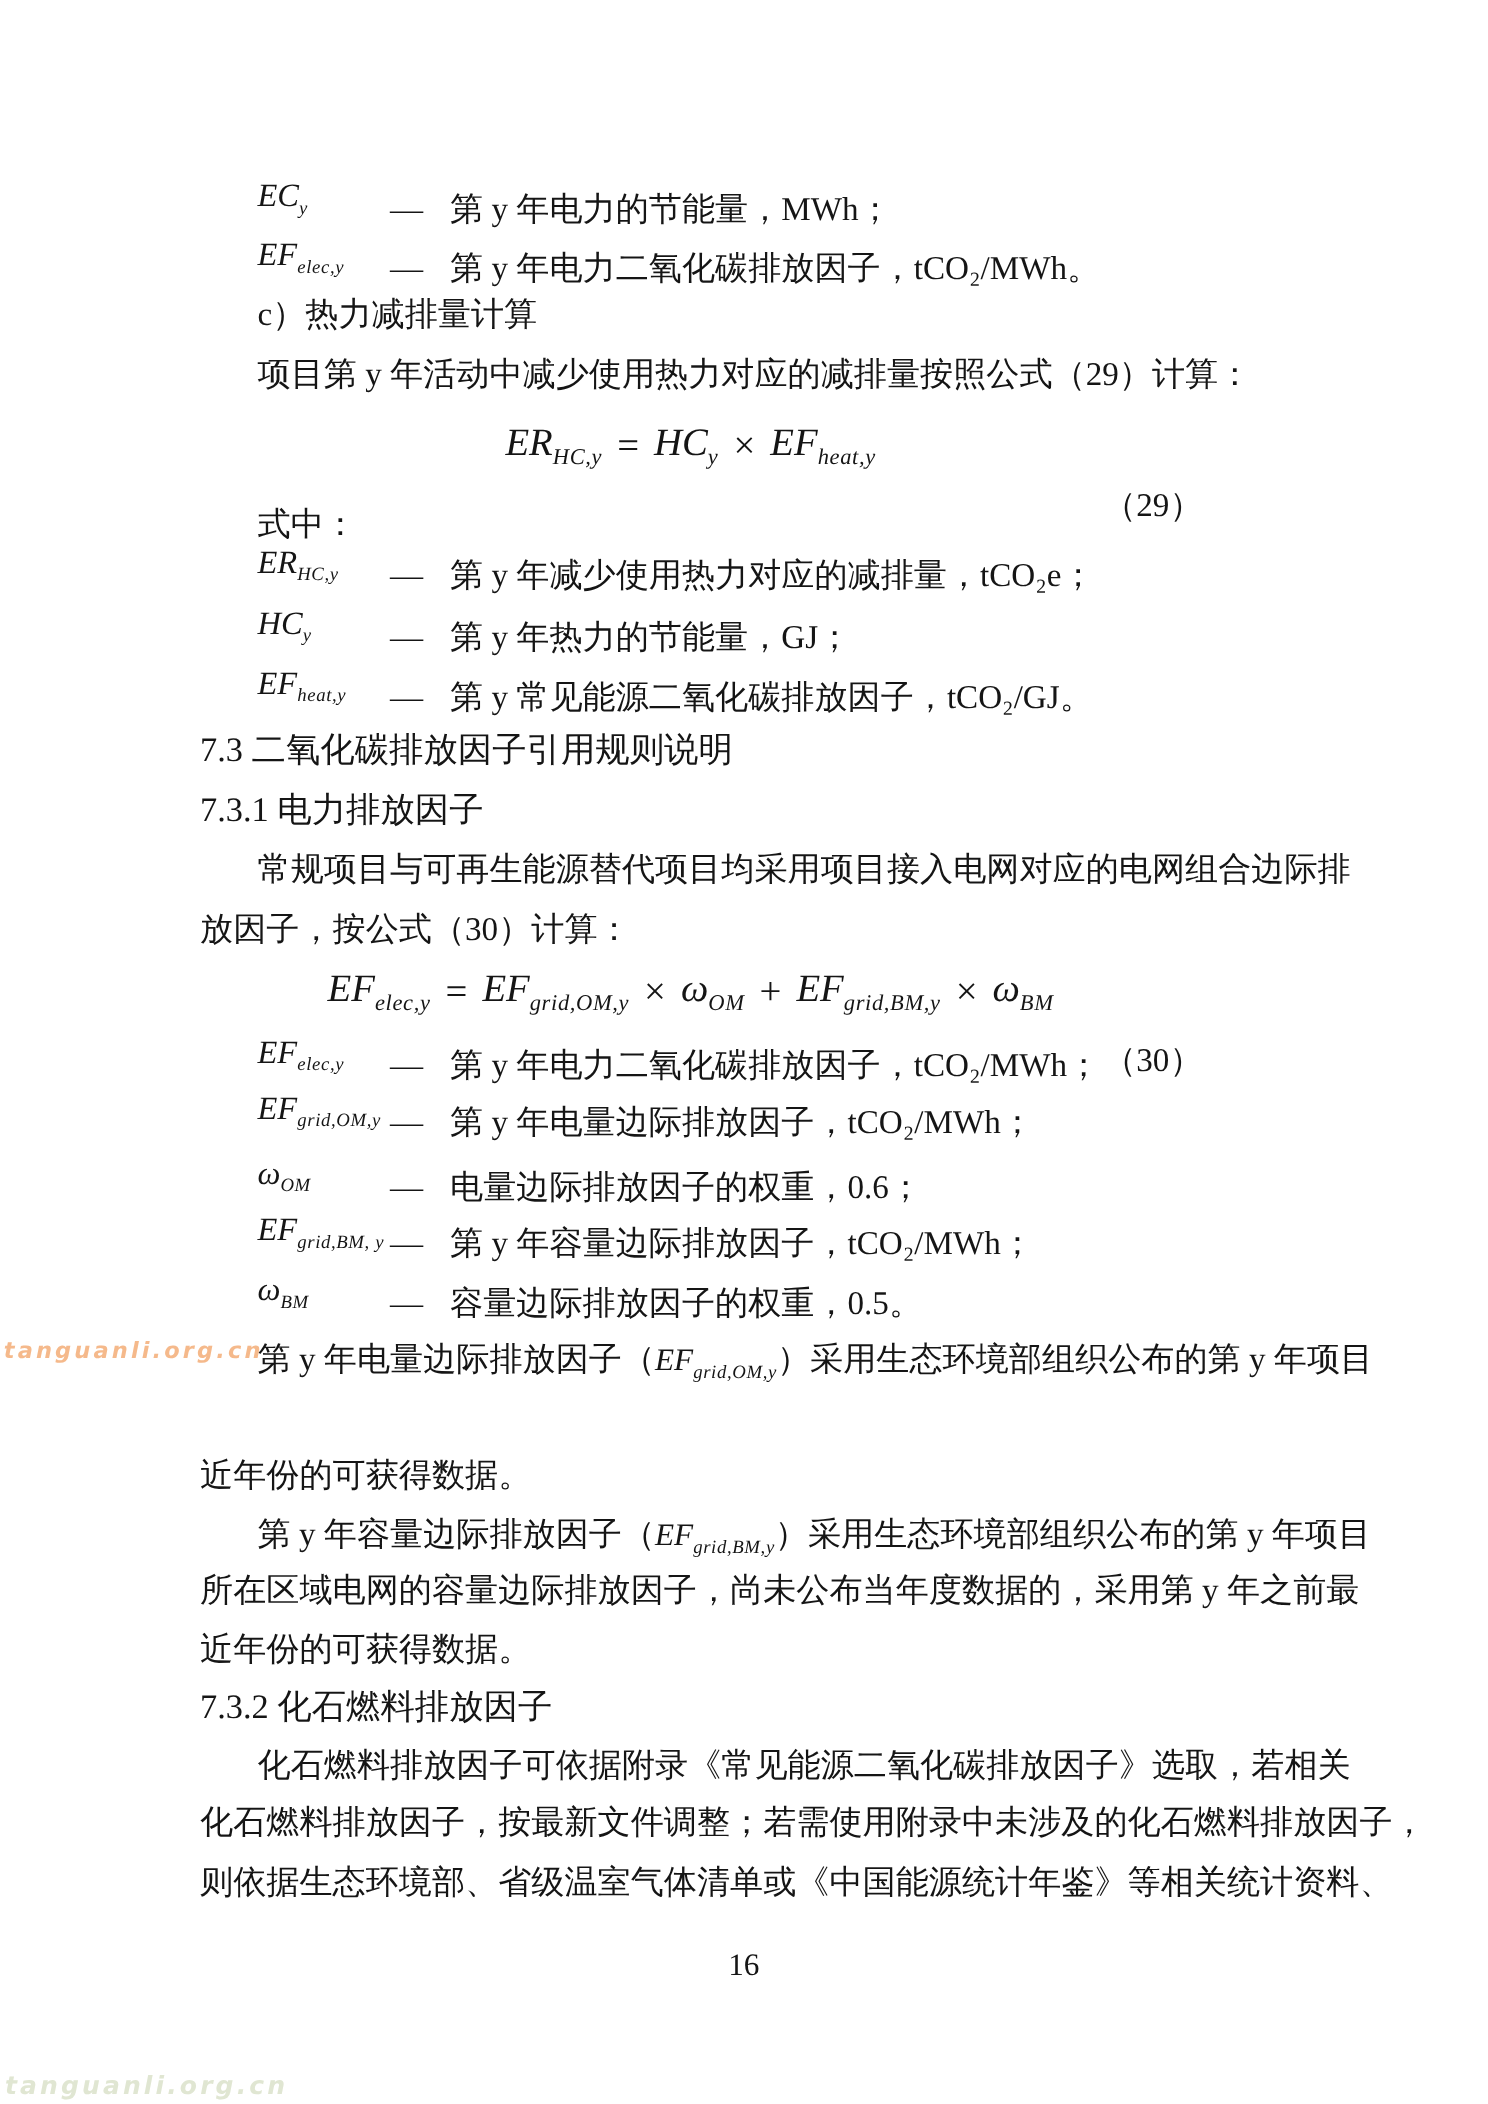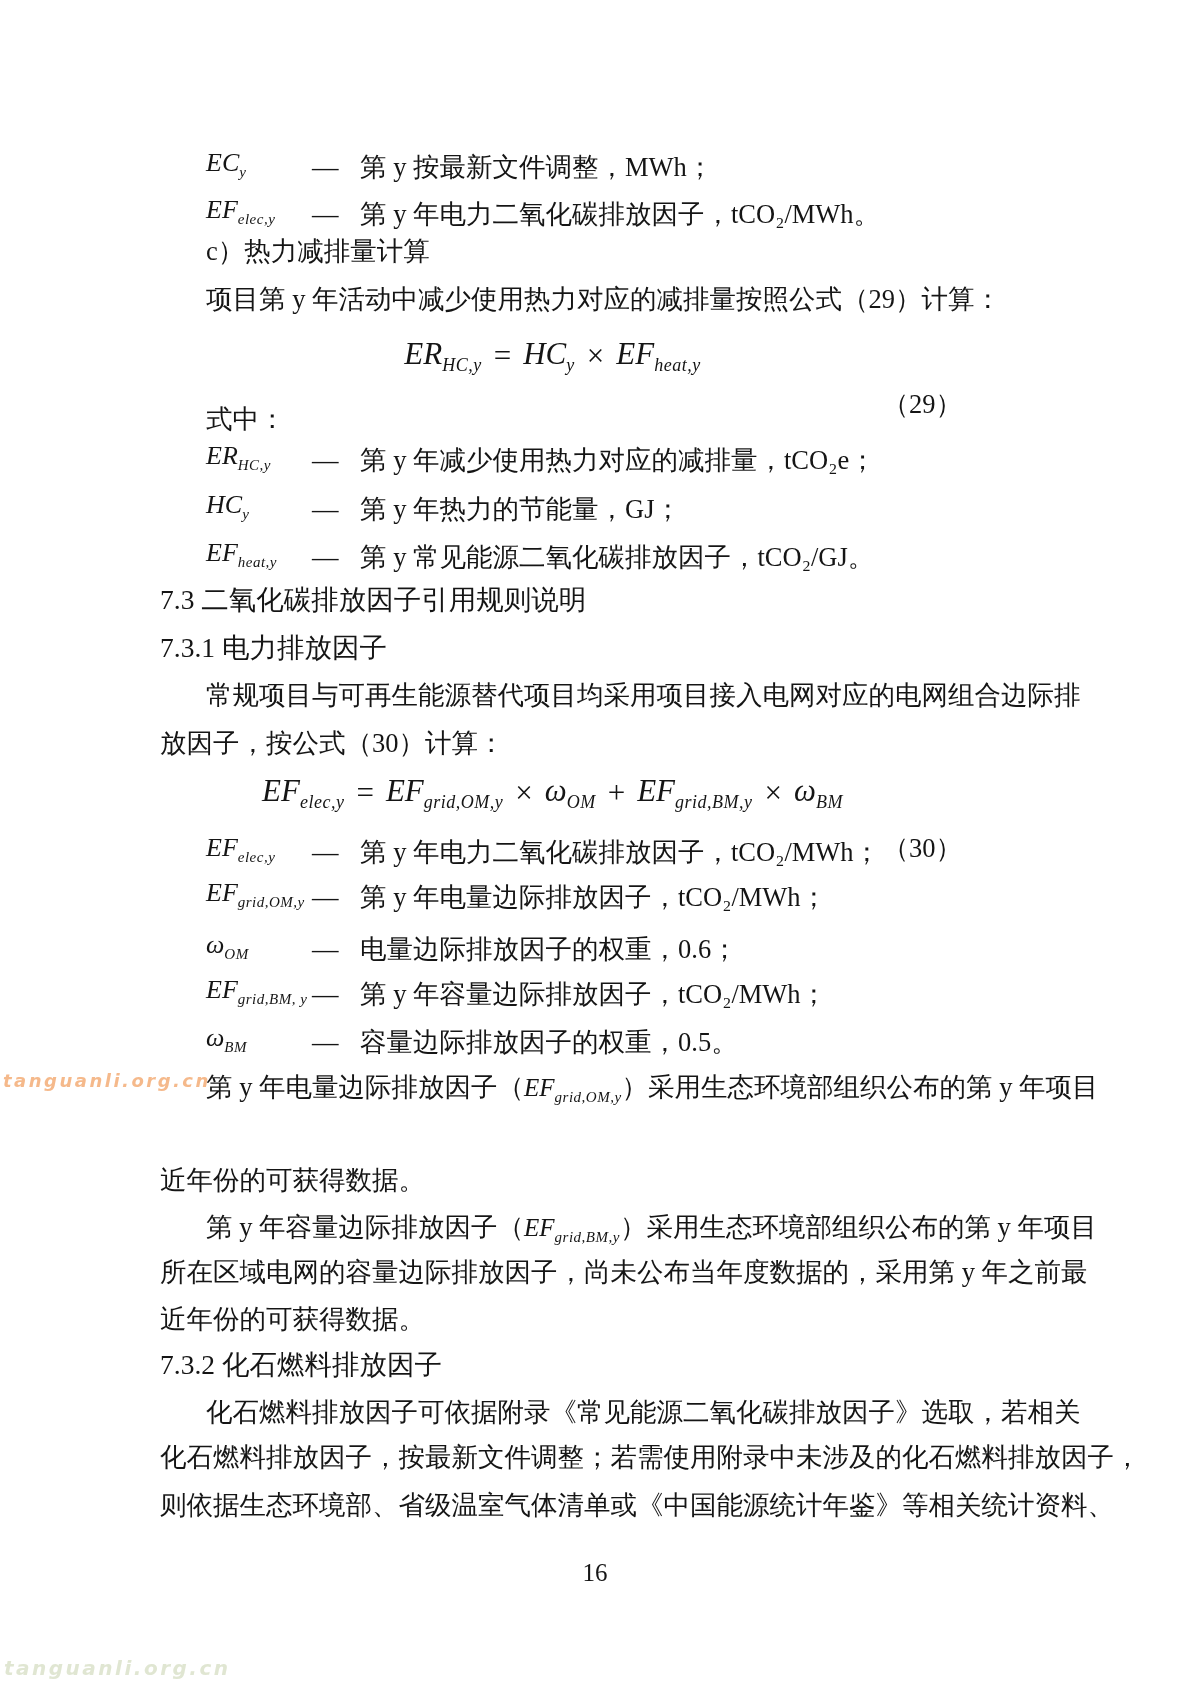--- a/index.html
+++ b/index.html
@@ -17,21 +17,21 @@
     left: 160px;
     width: 880px;
     height: 47px;
     line-height: 47px;
     font-size: 26.5px;
     white-space: nowrap;
   }
   .ind { padding-left: 46px; box-sizing: border-box; }
   .heading { font-weight: normal; font-size: 27.5px; }
   
-  .defrow { display: flex; align-items: center; }
+  .defrow { display: flex; align-items: flex-end; }
   .dsym { width: 106px; flex: 0 0 106px; font-style: italic; font-size: 26px; }
   .dsym sub, .isym sub { font-size: 15px; font-style: italic; letter-spacing: 0.5px; }
   .ddash { width: 48px; flex: 0 0 48px; }
   .ddesc { flex: 1; }
   
   .frow { position: absolute; left: 160px; width: 880px; }
   .fcenter {
     position: absolute; left: 0; right: 95px; top: 0; bottom: 0;
     display: flex; align-items: center; justify-content: center;
     font-style: italic; font-size: 31px;
@@ -60,21 +60,21 @@
   .wm-bottom { left: 4px; top: 1656px; font-size: 20px; color: #e0e6d2; }
 </style>
 </head>
 <body>
 
 <div class="page">
 
   <div class="al ind defrow" style="top:144px">
     <span class="dsym"><span>EC</span><sub>y</sub></span>
     <span class="ddash">—</span>
-    <span class="ddesc">第 y 按最新文件调整，MWh；</span>
+    <span class="ddesc">第 y 年电力的节能量，MWh；</span>
   </div>
   <div class="al ind defrow" style="top:191px">
     <span class="dsym"><span>EF</span><sub>elec,y</sub></span>
     <span class="ddash">—</span>
     <span class="ddesc">第 y 年电力二氧化碳排放因子，tCO₂/MWh。</span>
   </div>
 
   <div class="al ind" style="top:228px">c）热力减排量计算</div>
   <div class="al ind" style="top:276px">项目第 y 年活动中减少使用热力对应的减排量按照公式（29）计算：</div>
 

